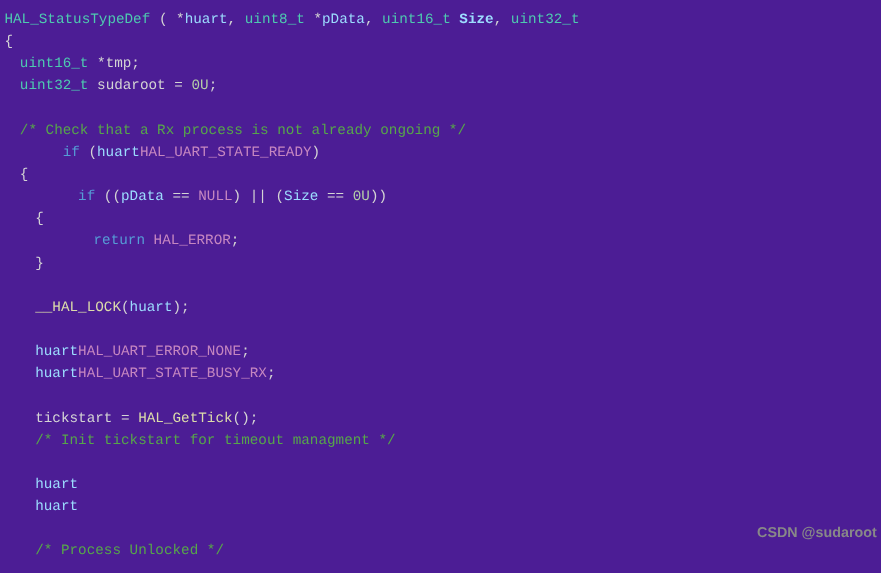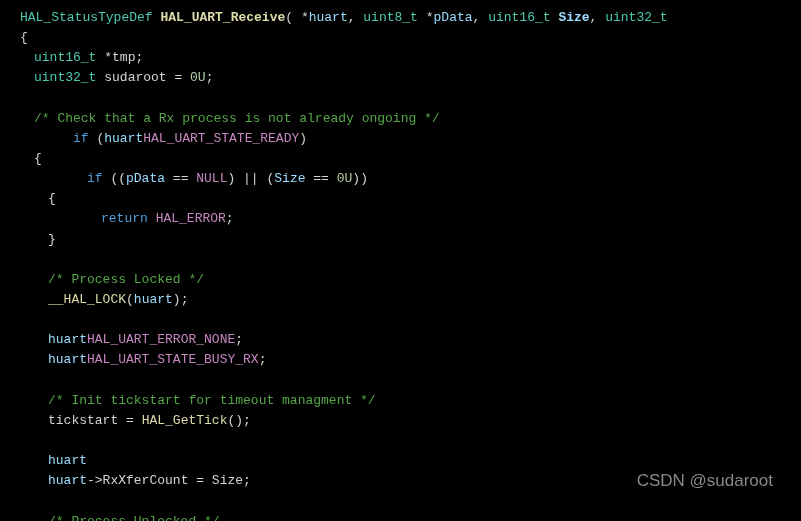--- a/index.html
+++ b/index.html
@@ -7,22 +7,22 @@
       width: 801px;
       height: 521px;
       background-color: #1e1e2e;
       font-family: 'Courier New', Courier, monospace;
       font-size: 13px;
       overflow: hidden;
     }
     #code-container {
       width: 801px;
       height: 521px;
-      background-color: #000000;
-      padding: 8px 20px;
+      background-color: #4c1d95;
+      padding: 8px 4px;
       overflow: hidden;
       position: relative;
     }
     .code-line {
       line-height: 1.55;
       white-space: pre;
       display: flex;
       align-items: center;
     }
     .kw { color: #569cd6; margin-left: 39px; } 
@@ -31,38 +31,38 @@
     .param { color: #9cdcfe; } 
     .op { color: #d4d4d4; } 
     .num { color: #b5cea8; } 
     .comment { color: #57a64a; } 
     .plain { color: #d4d4d4; }
     .macro { color: #c586c0; } 
     .bold { font-weight: bold; }
     .watermark {
       position: absolute;
       bottom: 30px;
-      right: 28px;
+      right: 4px;
       color: #888;
-      font-size: 17px;
+      font-size: 13px;
       font-family: Arial, sans-serif;
+      font-weight: bold;
     }
     .indent1 { margin-left: 14px; }
     .indent2 { margin-left: 28px; }
-    .indent3 { margin-left: 42px; text-decoration: underline; }
+    .indent3 { margin-left: 42px; }
   </style>
 </head>
 <body>
 
 <div id="code-container">
 
   <div class="code-line">
     <span class="type">HAL_StatusTypeDef</span>
     <span class="plain"> </span>
-    <span class="fn bold">HAL_UART_Receive</span>
     <span class="plain">(</span>
     <span class="plain"> *</span>
     <span class="param">huart</span>
     <span class="plain">, </span>
     <span class="type">uint8_t</span>
     <span class="plain"> *</span>
     <span class="param">pData</span>
     <span class="plain">, </span>
     <span class="type">uint16_t</span>
     <span class="plain"> </span>
@@ -133,23 +133,20 @@
     <span class="macro">HAL_ERROR</span>
     <span class="plain">;</span>
   </div>
 
   <div class="code-line indent2">
     <span class="plain">}</span>
   </div>
 
   <div class="code-line"><span class="plain"> </span></div>
 
-  <div class="code-line indent2">
-    <span class="comment">/* Process Locked */</span>
-  </div>
 
   <div class="code-line indent2">
     <span class="fn">__HAL_LOCK</span>
     <span class="plain">(</span>
     <span class="param">huart</span>
     <span class="plain">);</span>
   </div>
 
   <div class="code-line"><span class="plain"> </span></div>
 
@@ -161,38 +158,37 @@
 
   <div class="code-line indent2">
     <span class="param">huart</span>
     <span class="macro">HAL_UART_STATE_BUSY_RX</span>
     <span class="plain">;</span>
   </div>
 
   <div class="code-line"><span class="plain"> </span></div>
 
   <div class="code-line indent2">
-    <span class="comment">/* Init tickstart for timeout managment */</span>
+    <span class="plain">tickstart = </span>
+    <span class="fn">HAL_GetTick</span>
+    <span class="plain">();</span>
   </div>
 
   <div class="code-line indent2">
-    <span class="plain">tickstart = </span>
-    <span class="fn">HAL_GetTick</span>
-    <span class="plain">();</span>
+    <span class="comment">/* Init tickstart for timeout managment */</span>
   </div>
 
   <div class="code-line"><span class="plain"> </span></div>
 
   <div class="code-line indent2">
     <span class="param">huart</span>
   </div>
 
   <div class="code-line indent2">
     <span class="param">huart</span>
-    <span class="plain">-&gt;RxXferCount = Size;</span>
   </div>
 
   <div class="code-line"><span class="plain"> </span></div>
 
   <div class="code-line indent2">
     <span class="comment">/* Process Unlocked */</span>
   </div>
 
   <div class="watermark">
     <span>CSDN @sudaroot</span>

